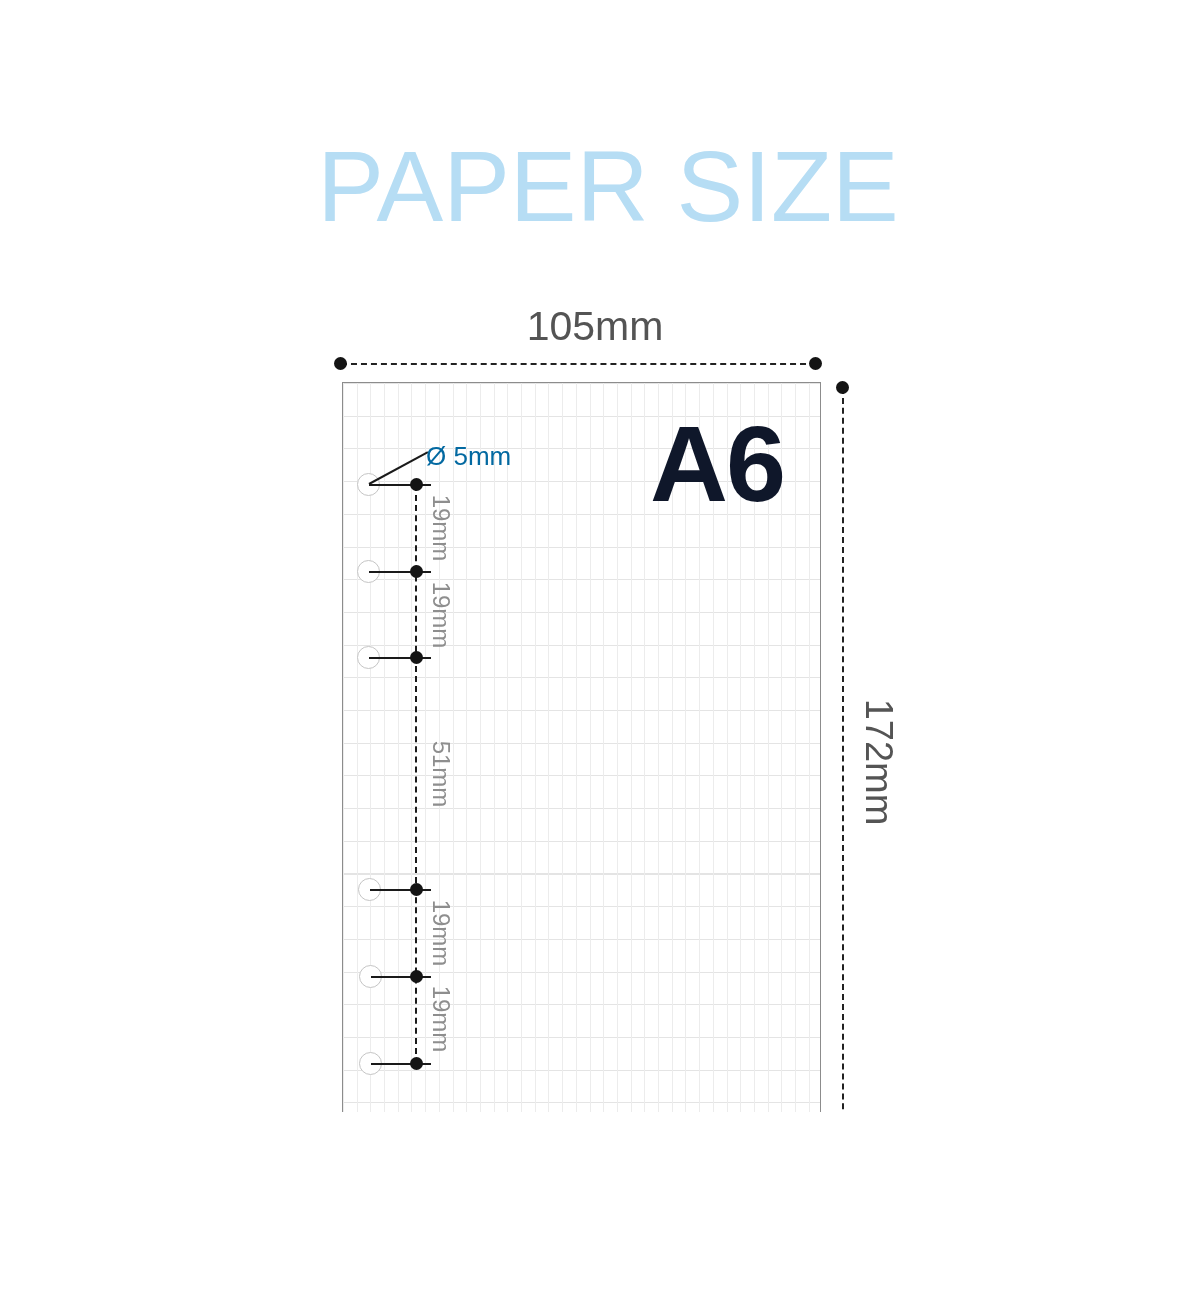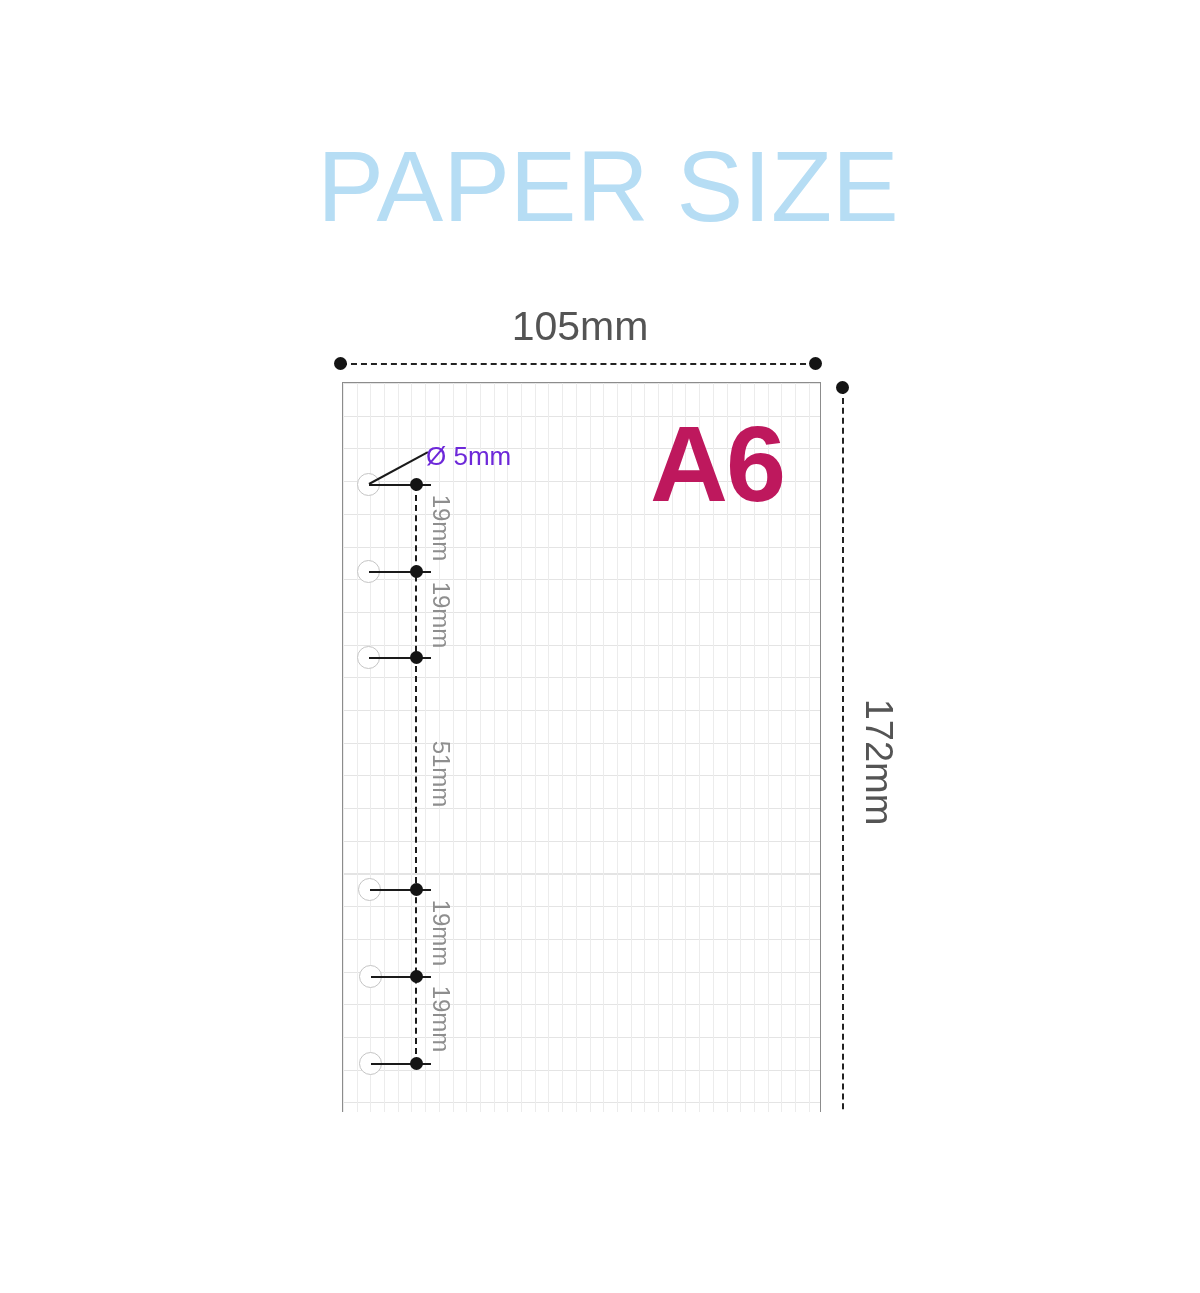--- a/index.html
+++ b/index.html
@@ -8,21 +8,21 @@
 
   
   .title{
     position:absolute;left:8px;top:136px;width:1200px;
     text-align:center;font-size:100px;line-height:1.0;
     color:#b6ddf4;letter-spacing:0px;white-space:nowrap;
   }
 
   
   .dim-label{position:absolute;color:#545454;white-space:nowrap;}
-  .w-label{left:480px;top:303px;width:200px;text-align:center;font-size:41px;}
+  .w-label{left:495px;top:303px;width:200px;text-align:center;font-size:41px;}
   .h-label{left:780px;top:742px;width:200px;height:40px;text-align:center;font-size:38px;
            transform:rotate(90deg);transform-origin:center center;}
 
   
   .dash-h{position:absolute;height:0;border-top:2px dashed #222;}
   .dash-v{position:absolute;width:0;border-left:2px dashed #222;}
   .top-dim{left:341px;top:363px;width:475px;}
   .right-dim{left:842px;top:388px;height:771px;}
   .hole-axis{left:415px;top:485px;height:579px;border-left:2px dashed #1a1a1a;}
 
@@ -35,37 +35,37 @@
     box-sizing:border-box;border:1.5px solid #8c8c8c;background-color:#ffffff;
     background-image:
       repeating-linear-gradient(to right,#ececec 0,#ececec 1px,transparent 1px,transparent 13.7px),
       repeating-linear-gradient(to bottom,#e4e4e4 0,#e4e4e4 1px,transparent 1px,transparent 32.7px);
   }
 
   
   .watermark{
     position:absolute;left:650px;top:410px;
     font-size:108px;font-weight:bold;line-height:1.0;
-    color:#be185d;letter-spacing:-2px;text-align:right;
+    color:#0f172a;letter-spacing:-2px;text-align:right;
   }
 
   
   .hole{
     position:absolute;width:21px;height:21px;border:1px solid #c5c5c5;
     border-radius:50%;background:#ffffff;
   }
   
   .leader{position:absolute;height:2px;background:#1a1a1a;}
   .leader-diag{
     position:absolute;left:369px;top:483px;width:67px;height:2px;background:#1a1a1a;
     transform:rotate(-28.5deg);transform-origin:left center;
   }
 
   
-  .dia-label{position:absolute;left:426px;top:441px;font-size:26px;color:#6d28d9;white-space:nowrap;}
+  .dia-label{position:absolute;left:426px;top:441px;font-size:26px;color:#0369a1;white-space:nowrap;}
 
   
   .spacing-label{
     position:absolute;left:371px;width:140px;height:30px;
     text-align:center;font-size:24px;line-height:30px;color:#8e8e8e;
     transform:rotate(90deg);transform-origin:center center;white-space:nowrap;
   }
 </style>
 </head>
 <body>

